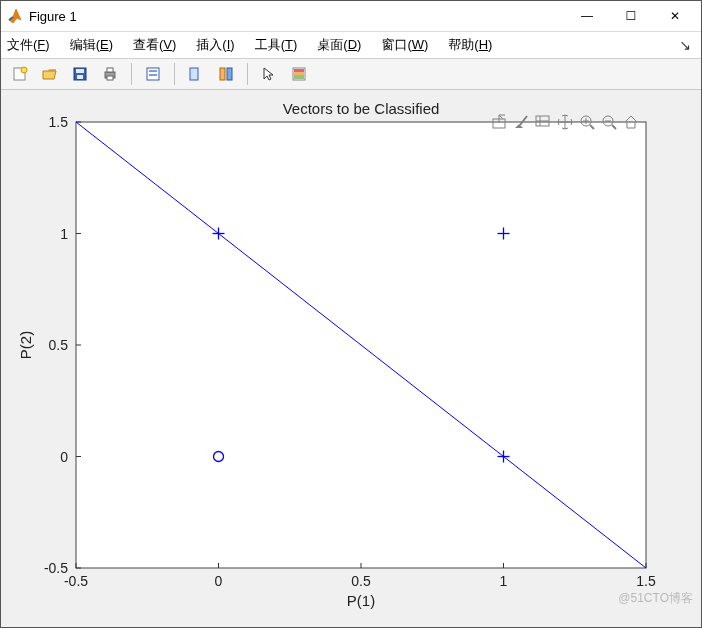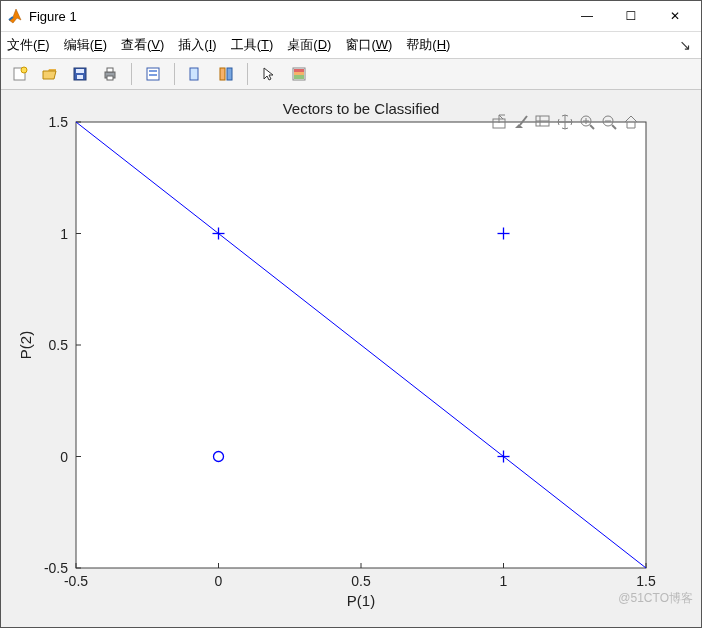--- a/index.html
+++ b/index.html
@@ -2,21 +2,21 @@
 <html><head>
 <meta charset="utf-8">
 <style>
   html, body { margin: 0; padding: 0; font-family: "Microsoft YaHei", "Segoe UI", Tahoma, sans-serif; font-size: 12px; background: #f0f0f0; }
   .window { width: 702px; height: 628px; background: #fff; border: 1px solid #555; box-sizing: border-box; display: flex; flex-direction: column; }
   .titlebar { height: 30px; display: flex; align-items: center; padding: 0 4px 0 6px; border-bottom: 1px solid #ddd; background: #fff; }
   .titlebar .ticon { width: 16px; height: 16px; margin-right: 6px; }
   .titlebar .title { flex: 0 0 auto; font-size: 13px; }
   .titlebar .spacer { flex: 1 1 auto; }
   .winbtn { width: 44px; height: 28px; display: flex; align-items: center; justify-content: center; }
-  .menubar { height: 26px; display: flex; align-items: center; padding: 0 6px; gap: 14px; background: #fff; border-bottom: 1px solid #d0d0d0; }
+  .menubar { height: 26px; display: flex; align-items: center; padding: 0 6px; gap: 20px; background: #fff; border-bottom: 1px solid #d0d0d0; }
   .menubar .menuitem { font-size: 13px; }
   .menubar .menuitem u { text-decoration: underline; }
   .menubar .tail { margin-left: auto; font-size: 14px; color: #333; padding-right: 4px; }
   .toolbar { height: 30px; display: flex; align-items: center; padding: 0 6px; gap: 4px; background: #f5f5f5; border-bottom: 1px solid #c9c9c9; }
   .tbtn { width: 24px; height: 24px; display: flex; align-items: center; justify-content: center; border: 1px solid transparent; }
   .toolbar .sep { width: 1px; height: 22px; background: #c0c0c0; margin: 0 4px; }
   .figarea { flex: 1 1 auto; background: #f0f0f0; position: relative; }
   .axes-svg { position: absolute; inset: 0; }
   .watermark { position: absolute; right: 8px; bottom: 20px; color: rgba(140,140,140,0.55); font-size: 12px; pointer-events: none; }
 </style>

